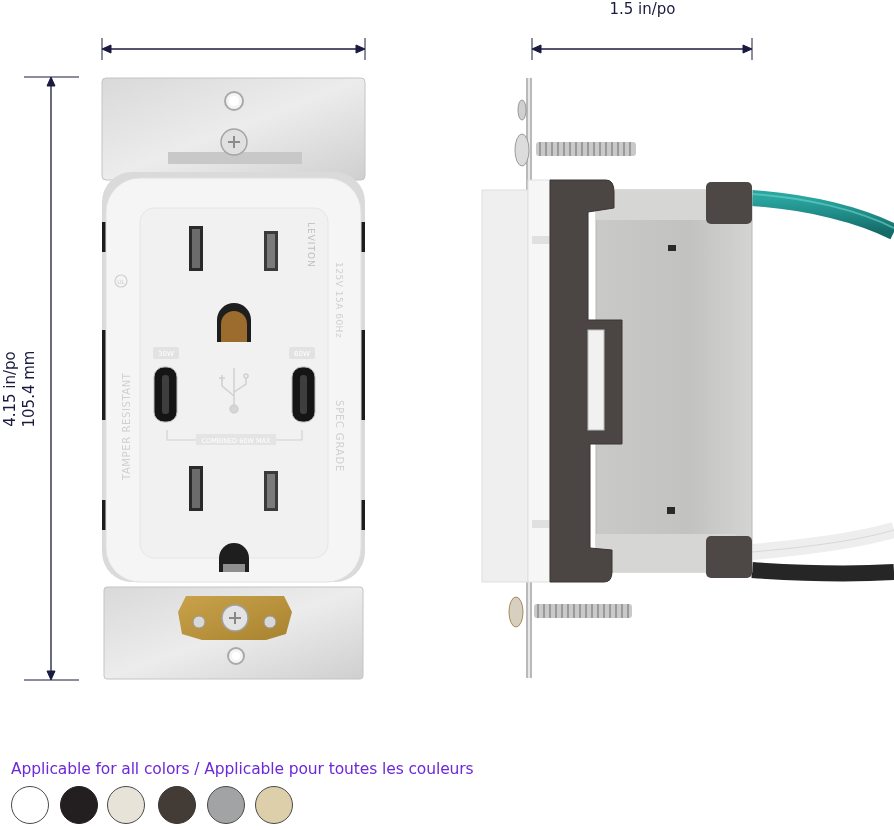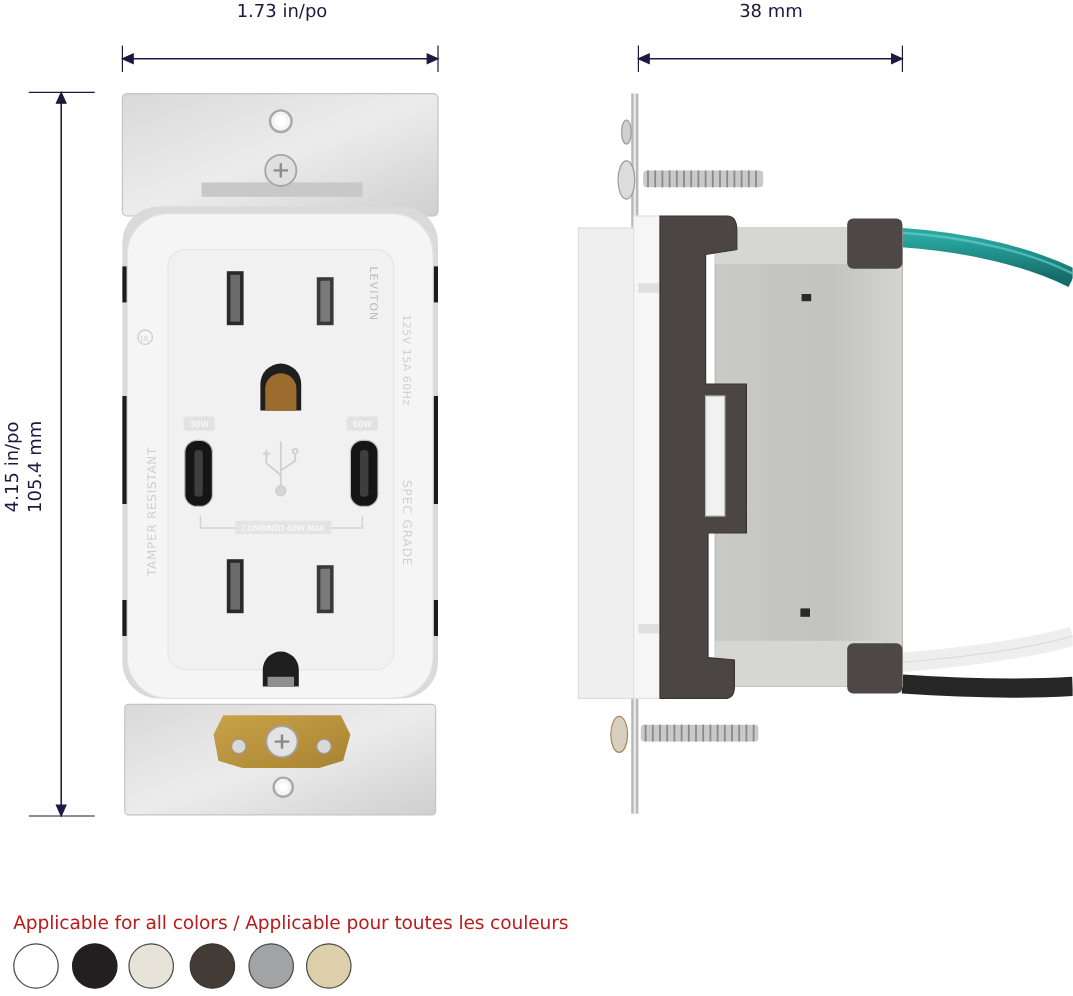--- a/index.html
+++ b/index.html
@@ -1,30 +1,29 @@
 <!DOCTYPE html>
 <html><head>
 <meta charset="utf-8">
 <style>
   html, body { margin: 0; padding: 0; background: #ffffff; }
   body { width: 894px; height: 830px; position: relative; overflow: hidden; font-family: "DejaVu Sans", sans-serif; }
   .abs { position: absolute; }
   .dim-text { color: #1a1a40; font-size: 15px; line-height: 19px; text-align: center; font-family: "DejaVu Sans", sans-serif; }
-  .caption { color: #b91c1c; font-size: 15.5px; font-family: "DejaVu Sans", sans-serif; letter-spacing: -0.1px; }
+  .caption { color: #6d28d9; font-size: 15.5px; font-family: "DejaVu Sans", sans-serif; letter-spacing: -0.1px; }
   .swatch { position: absolute; top: 786px; width: 38px; height: 38px; border-radius: 50%; box-sizing: border-box; border: 1.5px solid #4a4a4a; }
   svg text { font-family: "DejaVu Sans", sans-serif; }
 </style>
 </head>
 <body>
 
 <div class="abs dim-text" style="left:130px; top:0px; width:210px;">
-  <div>1.73 in/po</div>
 </div>
 <div class="abs dim-text" style="left:540px; top:0px; width:205px;">
-  <div>38 mm</div>
+  <div>1.5 in/po</div>
 </div>
 <div class="abs dim-text" style="left:-80px; top:370px; width:200px; transform: rotate(-90deg); transform-origin: 100px 19px;">
   <div>4.15 in/po</div>
   <div>105.4 mm</div>
 </div>
 
 <svg class="abs" style="left:0; top:0;" width="894" height="760" viewBox="0 0 894 760" xmlns="http://www.w3.org/2000/svg">
   <defs>
     <linearGradient id="metal" x1="0" y1="0" x2="1" y2="1">
       <stop offset="0" stop-color="#d9d9d9"></stop>

